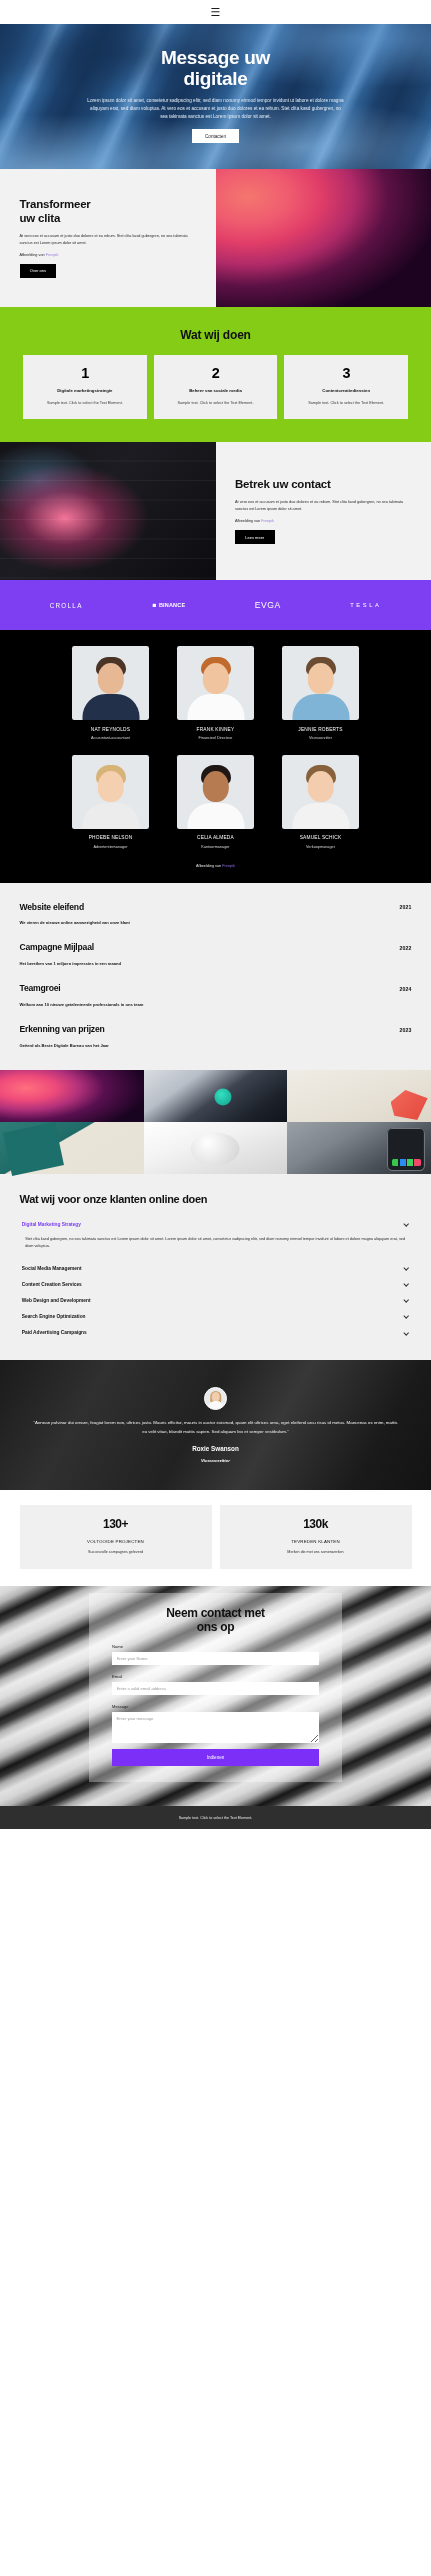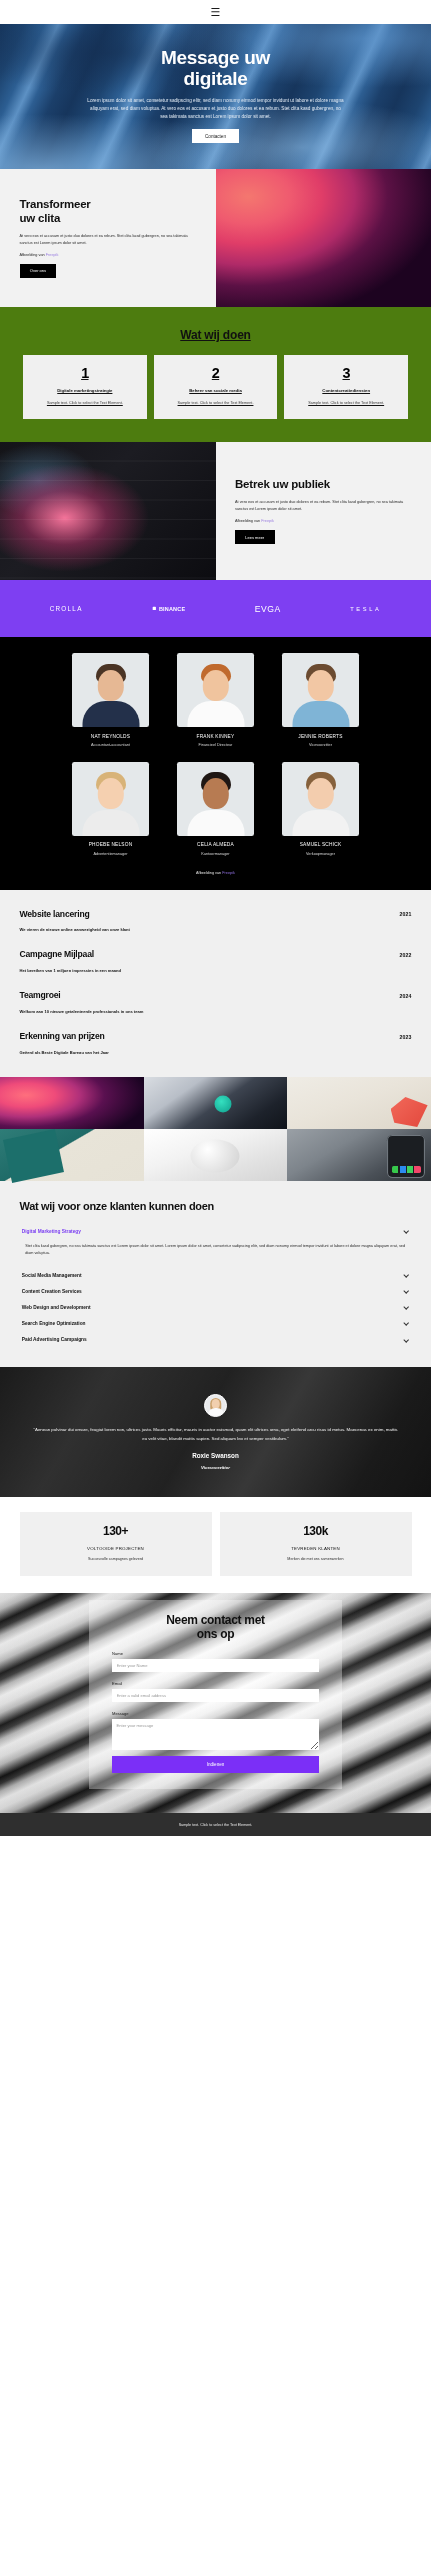--- a/index.html
+++ b/index.html
@@ -115,21 +115,21 @@
     font-family: "Liberation Sans", sans-serif;
   }
 
   .img-pink {
     background:
       radial-gradient(90% 90% at 15% 20%, #f4776f 0%, #ef5a6f 22%, #e03d68 38%, #b02a68 55%, #5c1145 72%, #1d0320 100%),
       radial-gradient(60% 60% at 92% 88%, #45b8f0 0%, #2a86d0 30%, rgba(20,5,35,0) 62%);
   }
 
   
-  .services { background:#4d7c0f; padding: 21px 0 23px; text-align:center;text-decoration:underline; }
+  .services { background:#84cc16; padding: 21px 0 23px; text-align:center; }
   .services .h2 { font-size: 12px; margin-bottom: 12.6px; }
   .cards { display:flex; gap: 7px; padding: 0 23px; }
   .card {
     flex:1; background:#f0f0f0; padding: 10.3px 8px 12.6px; text-align:center;
   }
   .card-num { font-size: 14.4px; font-weight: 800; color:#000; letter-spacing:-0.6px;}
   .card-title { margin-top: 7px; font-size: 4.3px; font-weight: 800; line-height:1.45; color:#111;}
   .card-desc { margin-top: 5.7px; font-size: 3.8px; line-height: 1.7; color:#3a3a3a; }
 
   
@@ -145,21 +145,21 @@
     background-image:
       linear-gradient(60deg, rgba(255,255,255,0.06) 0.6px, transparent 0.6px),
       linear-gradient(-60deg, rgba(255,255,255,0.06) 0.6px, transparent 0.6px),
       linear-gradient(0deg, rgba(255,255,255,0.05) 0.6px, transparent 0.6px);
     background-size: 19.5px 19.5px, 19.5px 19.5px, 19.5px 19.5px;
   }
 
   
   .logos {
     background: #7e3ff2;
-    height: 57px;
+    height: 50px;
     display: flex;
     align-items: center;
     justify-content: space-around;
     padding: 0 15px;
   }
   .logo {
     color: #fff;
     font-size: 6.3px;
     letter-spacing: 1.3px;
     font-weight: 500;
@@ -380,21 +380,21 @@
       <div class="card-num">3</div>
       <div class="card-title">Contentcreatiediensten</div>
       <div class="card-desc">Sample text. Click to select the Text Element.</div>
     </div>
   </div>
 </section>
 
 <section class="split">
   <div class="split-img img-hands"></div>
   <div class="split-text">
-    <h2 class="h2">Betrek uw publiek</h2>
+    <h2 class="h2">Betrek uw contact</h2>
     <p class="body-text">At vero eos et accusam et justo duo dolores et ea rebum. Stet clita kasd gubergren, no sea takimata sanctus est Lorem ipsum dolor sit amet.</p>
     <p class="credit">
       <span>Afbeelding van </span><a href="#">Freepik</a>
     </p>
     <button class="dark-btn">Lees meer</button>
   </div>
 </section>
 
 <section class="logos">
   <div class="logo crolla">
@@ -472,21 +472,21 @@
     </div>
   </div>
   <div class="team-credit">
     <span>Afbeelding van </span><a href="#">Freepik</a>
   </div>
 </section>
 
 <section class="timeline">
   <div class="tl-item">
     <div class="tl-left">
-      <div class="tl-title">Website lancering</div>
+      <div class="tl-title">Website eleifend</div>
       <div class="tl-desc">We vieren de nieuwe online aanwezigheid van onze klant</div>
     </div>
     <div class="tl-year">2021</div>
   </div>
   <div class="tl-item">
     <div class="tl-left">
       <div class="tl-title">Campagne Mijlpaal</div>
       <div class="tl-desc">Het bereiken van 1 miljoen impressies in een maand</div>
     </div>
     <div class="tl-year">2022</div>
@@ -510,21 +510,21 @@
 <section class="gallery">
   <div class="gcell g1"></div>
   <div class="gcell g2"></div>
   <div class="gcell g3"></div>
   <div class="gcell g4"></div>
   <div class="gcell g5"></div>
   <div class="gcell g6"></div>
 </section>
 
 <section class="faq">
-  <h2>Wat wij voor onze klanten kunnen doen</h2>
+  <h2>Wat wij voor onze klanten online doen</h2>
 
   <div>
     <div class="acc-head">
       <span class="acc-title open">Digital Marketing Strategy</span>
       <span class="chev"></span>
     </div>
     <div class="acc-body">Stet clita kasd gubergren, no sea takimata sanctus est Lorem ipsum dolor sit amet. Lorem ipsum dolor sit amet, consetetur sadipscing elitr, sed diam nonumy eirmod tempor invidunt ut labore et dolore magna aliquyam erat, sed diam voluptua.</div>
   </div>
 
   <div>

